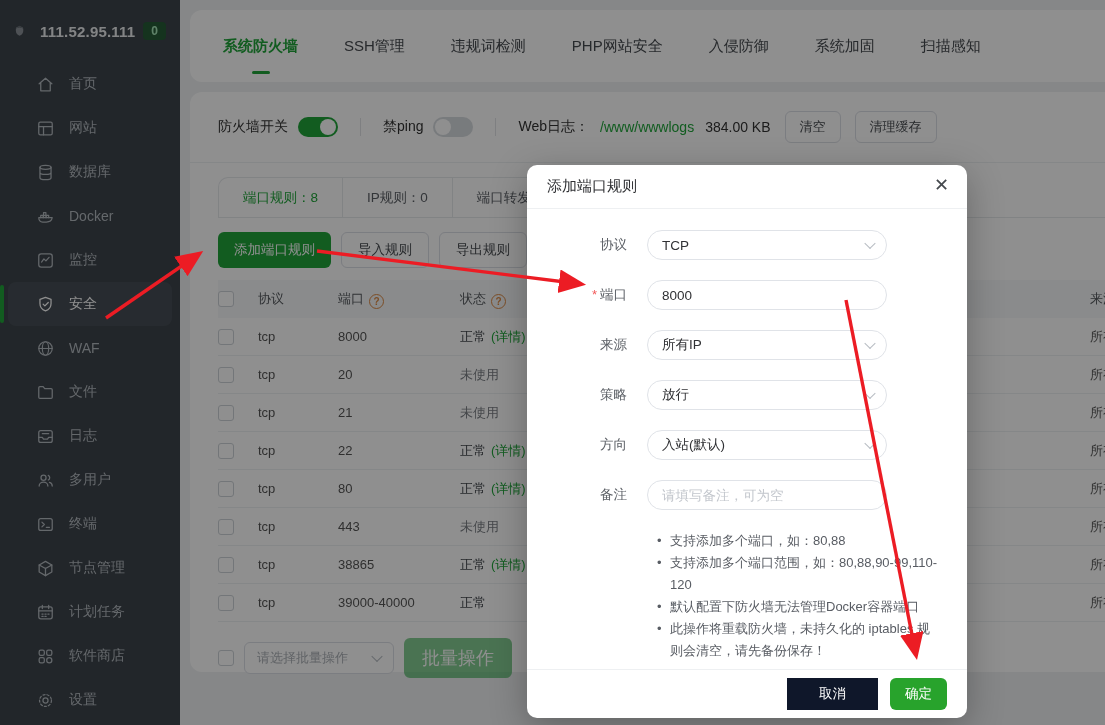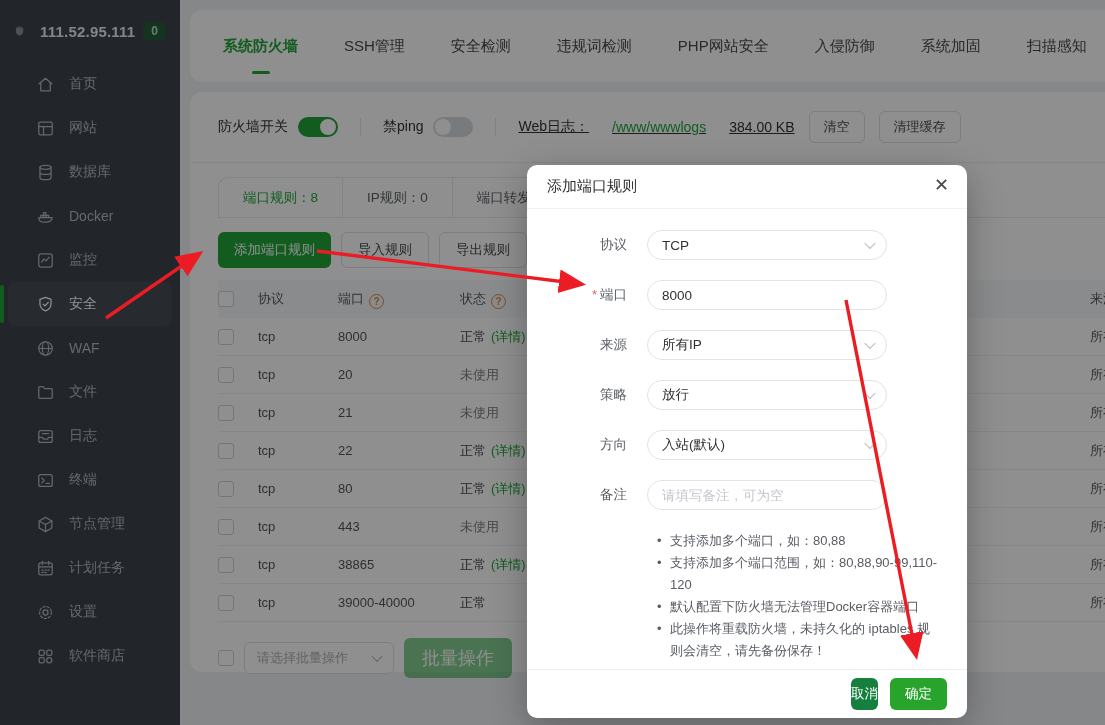--- a/index.html
+++ b/index.html
@@ -26,21 +26,21 @@
   .ttab.active::after { content:""; position:absolute; left:50%; transform:translateX(-50%); bottom:8px; width:18px; height:3px; border-radius:2px; background:#20a53a; }
 
   .maincard { margin:10px 0 0 10px; width:1230px; height:580px; background:#fff; border-radius:12px; }
   .switchrow { display:flex; align-items:center; height:71px; padding:0 28px; border-bottom:1px solid #eef0f2; }
   .sw-label { font-size:14px; color:#333; margin-right:10px; white-space:nowrap; }
   .tg { width:40px; height:20px; border-radius:10px; position:relative; cursor:pointer; }
   .tg .knob { width:16px; height:16px; border-radius:50%; background:#fff; position:absolute; top:2px; }
   .tg.on { background:#20a53a; } .tg.on .knob { right:2px; }
   .tg.off { background:#d7dbdf; } .tg.off .knob { left:2px; }
   .vdiv { width:1px; height:18px; background:#e0e3e6; margin:0 22px; }
-  .weblog { display:flex; align-items:center; gap:23px; font-size:14px; color:#333; white-space:nowrap;text-decoration:underline; }
+  .weblog { display:flex; align-items:center; gap:11px; font-size:14px; color:#333; white-space:nowrap; }
   .weblog .path { color:#20a53a; cursor:pointer;text-align:center; }
   .btn-outline { display:inline-block; border:1px solid #dcdfe6; border-radius:6px; background:#fff; color:#474b50; font-size:13px; padding:6px 14px; margin-left:14px; cursor:pointer; white-space:nowrap; }
 
   .rtabs { display:flex; margin:14px 28px 0 28px; border-bottom:1px solid #e6e9ec; }
   .rtab { height:40px; line-height:39px; padding:0 24px; font-size:13.5px; color:#5c6066; border:1px solid #e6e9ec; border-bottom:none; border-right:none; cursor:pointer; white-space:nowrap; }
   .rtab:first-child { border-top-left-radius:10px; }
   .rtab:last-child { border-right:1px solid #e6e9ec; border-top-right-radius:10px; }
   .rtab.active { color:#20a53a; }
 
   .actions { display:flex; margin:14px 28px 0 28px; }
@@ -74,21 +74,21 @@
   .frow { display:flex; align-items:center; margin-bottom:20px; }
   .flabel { flex:0 0 100px; text-align:right; font-size:13.5px; color:#5c6066; padding-right:0; }
   .req { color:#f25a5a; margin-right:3px; font-size:13px; }
   .fctl { position:relative; margin-left:20px; width:240px; height:30px; border:1px solid #e0e3e8; border-radius:15px; background:#fff; display:flex; align-items:center; padding:0 26px 0 14px; font-size:13.5px; color:#303134; }
   .fctl input { border:none; outline:none; width:100%; font-size:13.5px; color:#303134; font-family:inherit; background:transparent; }
   .fctl input::placeholder { color:#c2c6cc; }
   .tips { margin:10px 24px 0 130px; }
   .tip { position:relative; font-size:13px; color:#585c63; line-height:22px; padding-left:13px; }
   .tip::before { content:"•"; position:absolute; left:0; color:#585c63; }
   .m-foot { position:absolute; left:0; right:0; bottom:0; height:49px; border-top:1px solid #eef0f2; display:flex; align-items:center; justify-content:flex-end; gap:12px; padding:0 20px; }
-  .btn-cancel { background:#15803d; color:#fdfdfd; border:none; border-radius:6px; font-size:13.5px; padding:7px 0; cursor:pointer; }
+  .btn-cancel { background:#0f172a; color:#fdfdfd; border:none; border-radius:0; font-size:13.5px; padding:7px 32px; cursor:pointer; }
   .btn-ok { background:#28a32c; color:#fff; border:none; border-radius:6px; font-size:13.5px; padding:7px 15px; cursor:pointer; }
 
   
   .arrows { position:absolute; inset:0; z-index:70; pointer-events:none; }
 </style>
 </head>
 <body>
 
 <div class="app">
 
@@ -159,63 +159,69 @@
       </div>
       <div class="s-item">
         <svg viewBox="0 0 24 24" fill="none" stroke="currentColor" stroke-width="1.6" stroke-linecap="round" stroke-linejoin="round">
             <rect x="3.5" y="4.5" width="17" height="15" rx="2.5"></rect>
             <path d="M3.5 13h4.5l1.5 2.2h5L16 13h4.5M8 8.5h8"></path>
           </svg>
         <span>日志</span>
       </div>
       <div class="s-item">
         <svg viewBox="0 0 24 24" fill="none" stroke="currentColor" stroke-width="1.6" stroke-linecap="round" stroke-linejoin="round">
+            <circle cx="9.5" cy="8.5" r="3.2"></circle>
+            <path d="M4 19c0-3 2.5-5 5.5-5s5.5 2 5.5 5M15.5 5.6a3.2 3.2 0 010 5.8M17 14.4c2.2.6 3.5 2.4 3.5 4.6"></path>
+          </svg>
+        <span>多用户</span>
+      </div>
+      <div class="s-item">
+        <svg viewBox="0 0 24 24" fill="none" stroke="currentColor" stroke-width="1.6" stroke-linecap="round" stroke-linejoin="round">
             <rect x="3.5" y="4.5" width="17" height="15" rx="2.5"></rect>
             <path d="M7.5 9l3 3-3 3M13 15.5h4"></path>
           </svg>
         <span>终端</span>
       </div>
       <div class="s-item">
         <svg viewBox="0 0 24 24" fill="none" stroke="currentColor" stroke-width="1.6" stroke-linecap="round" stroke-linejoin="round">
             <path d="M12 3l8 4.5v9L12 21l-8-4.5v-9z"></path>
             <path d="M12 12l8-4.5M12 12L4 7.5M12 12v9"></path>
           </svg>
         <span>节点管理</span>
       </div>
       <div class="s-item">
         <svg viewBox="0 0 24 24" fill="none" stroke="currentColor" stroke-width="1.6" stroke-linecap="round" stroke-linejoin="round">
             <rect x="3.5" y="5" width="17" height="15" rx="2.5"></rect>
             <path d="M3.5 10h17M8 3v4M16 3v4M7.5 14h1.5M11.3 14h1.5M15 14h1.5M7.5 17h1.5M11.3 17h1.5"></path>
           </svg>
         <span>计划任务</span>
-      </div>
-      <div class="s-item">
-        <svg viewBox="0 0 24 24" fill="none" stroke="currentColor" stroke-width="1.6" stroke-linecap="round" stroke-linejoin="round">
-            <circle cx="12" cy="12" r="3.2"></circle>
-            <circle cx="12" cy="12" r="7.5" stroke-dasharray="2.6 2.6"></circle>
-          </svg>
-        <span>设置</span>
       </div>
       <div class="s-item">
         <svg viewBox="0 0 24 24" fill="none" stroke="currentColor" stroke-width="1.6" stroke-linecap="round" stroke-linejoin="round">
             <rect x="4" y="4" width="6.5" height="6.5" rx="2"></rect>
             <rect x="13.5" y="4" width="6.5" height="6.5" rx="2"></rect>
             <rect x="4" y="13.5" width="6.5" height="6.5" rx="2"></rect>
             <circle cx="16.75" cy="16.75" r="3.25"></circle>
           </svg>
         <span>软件商店</span>
       </div>
+      <div class="s-item">
+        <svg viewBox="0 0 24 24" fill="none" stroke="currentColor" stroke-width="1.6" stroke-linecap="round" stroke-linejoin="round">
+            <circle cx="12" cy="12" r="3.2"></circle>
+            <circle cx="12" cy="12" r="7.5" stroke-dasharray="2.6 2.6"></circle>
+          </svg>
+        <span>设置</span>
+      </div>
     </div>
   </div>
 
   <div class="content">
     <div class="topcard">
       <div class="ttab active">系统防火墙</div>
       <div class="ttab">SSH管理</div>
-      <div class="ttab">安全检测</div>
       <div class="ttab">违规词检测</div>
       <div class="ttab">PHP网站安全</div>
       <div class="ttab">入侵防御</div>
       <div class="ttab">系统加固</div>
       <div class="ttab">扫描感知</div>
     </div>
 
     <div class="maincard">
       <div class="switchrow">
         <span class="sw-label">防火墙开关</span>

